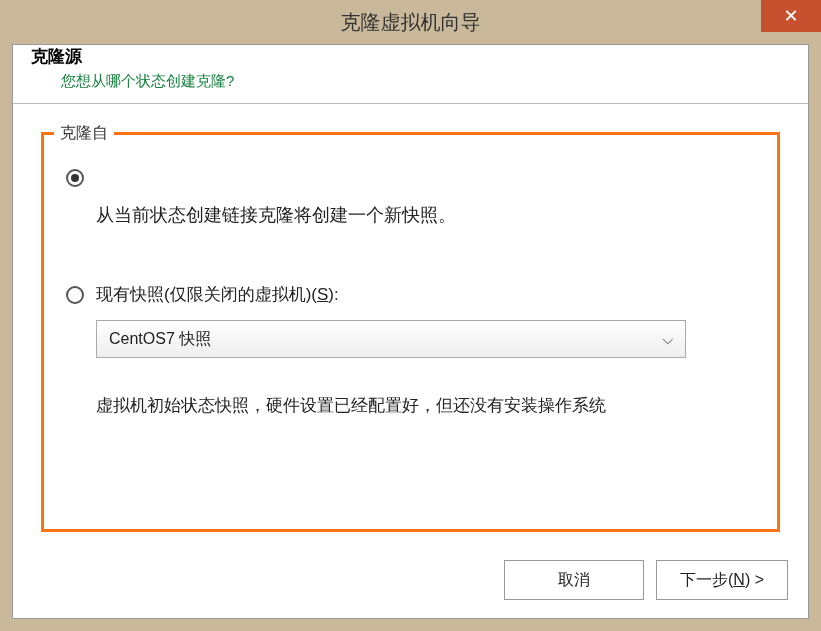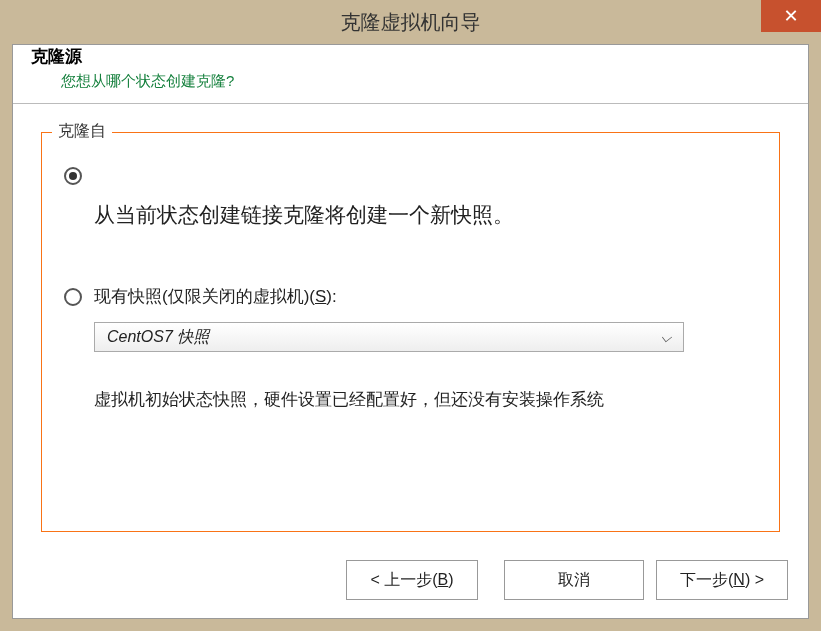--- a/index.html
+++ b/index.html
@@ -66,21 +66,21 @@
       margin-left: 30px;
       margin-top: 4px;
     }
     .content-section {
       flex: 1;
       padding: 28px 28px 10px 28px;
       display: flex;
       flex-direction: column;
     }
     .fieldset {
-      border: 1px solid #f97316;
+      border: 3px solid #f97316;
       padding: 18px 22px 20px 22px;
       flex: 1;
       position: relative;
     }
     .legend {
       position: absolute;
       top: -12px;
       left: 10px;
       background: #fff;
       padding: 0 6px;
@@ -112,41 +112,40 @@
       border-radius: 50%;
     }
     .radio-label {
       font-size: 17px;
       color: #222;
     }
     .underline {
       text-decoration: underline;
     }
     .description-text {
-      font-size: 21px;
+      font-size: 18px;
       color: #222;
       margin-left: 30px;
       margin-top: 16px;
     }
     .option-block-2 {
       margin-top: 56px;
     }
     .select-box {
       margin-left: 30px;
       margin-top: 14px;
-      height: 30px;
+      height: 38px;
       border: 1px solid #aaa;
       background: linear-gradient(#fff, #eee);
       display: flex;
       align-items: center;
       justify-content: space-between;
       padding: 0 12px;
       cursor: pointer;
       width: 590px;
-      font-style: italic;
     }
     .select-value {
       font-size: 16px;
       color: #222;
     }
     .chevron {
       font-size: 14px;
       color: #555;
     }
     .snapshot-desc {
@@ -216,25 +215,20 @@
           <span class="select-value">CentOS7 快照</span>
           <span class="chevron">⌵</span>
         </div>
 
         <div class="snapshot-desc">虚拟机初始状态快照，硬件设置已经配置好，但还没有安装操作系统</div>
       </div>
     </div>
   </div>
 
   <div class="button-bar">
-    <div class="btn">
-      <span>
-        <span>&lt; 上一步(</span><span class="underline">B</span><span>)</span>
-      </span>
-    </div>
     <div class="btn cancel">
       <span>取消</span>
     </div>
     <div class="btn">
       <span>
         <span>下一步(</span><span class="underline">N</span><span>) &gt;</span>
       </span>
     </div>
   </div>
 </div>

